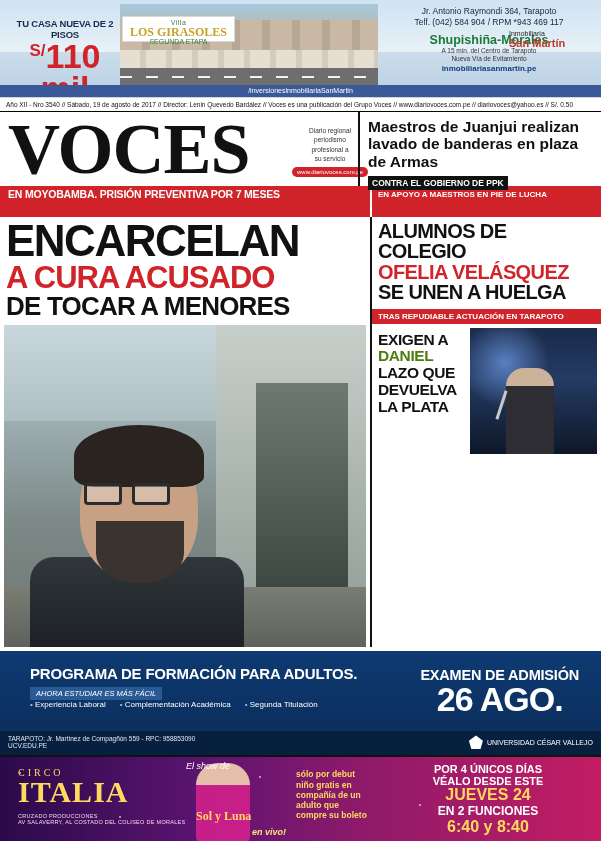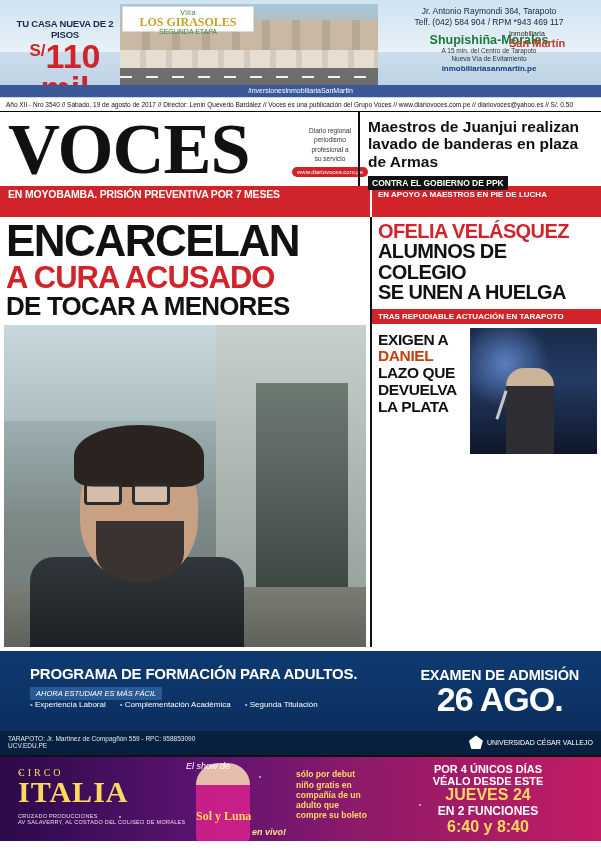--- a/index.html
+++ b/index.html
@@ -39,21 +39,21 @@
   }
   .top-ad .house-photo .road {
     position:absolute; left:0; bottom:0; width:100%; height:18px;
     background:#6e6e6e;
   }
   .top-ad .house-photo .road:after{
     content:""; position:absolute; left:0; top:8px; width:100%; height:2px;
     background: repeating-linear-gradient(90deg,#f2f2f2 0 12px, transparent 12px 26px);
   }
   .villa-logo {
-    position:absolute; left:122px; top:6px; width:132px; height:26px;
+    position:absolute; left:122px; top:16px; width:113px; height:26px;
     background:#ffffff; border:1px solid #d9d9d9; text-align:center;
     line-height:1.0; padding-top:2px;
   }
   .villa-logo .l1 { font-size:7px; color:#3f7a3a; letter-spacing:.5px; }
   .villa-logo .l2 { font-size:12px; font-weight:bold; color:#c8a02a; font-family:"Liberation Serif", serif;}
   .villa-logo .l3 { font-size:7px; color:#3f7a3a; }
   .ad-left { position:absolute; left:6px; top:18px; width:118px; text-align:center; }
   .ad-left .t1 { font-size:9.5px; font-weight:bold; color:#1b2a4a; letter-spacing:-.2px;}
   .ad-left .price { font-size:34px; font-weight:bold; color:#d1242a; line-height:.95; font-family:"Liberation Sans", sans-serif;}
   .ad-left .price small{ font-size:17px; vertical-align:super;}
@@ -207,21 +207,21 @@
   .rc-kicker {
     background:#d1242a; color:#fff; font-size:8px; font-weight:bold;
     line-height:15px; padding-left:6px; margin-top:4px;
   }
   .rc-split { display:flex; height:134px; }
   .rc-split .txt { width:98px; padding:8px 4px 0 6px; }
   .rc-split .txt .l {
     font-size:15.5px; font-weight:bold; line-height:1.08; color:#111;
     letter-spacing:-.4px;
   }
-  .rc-split .txt .l.red { color:#c2410c; }
+  .rc-split .txt .l.red { color:#4d7c0f; }
   .rc-split .ph {
     flex:1; margin:4px 4px 4px 0; position:relative; overflow:hidden;
     background:linear-gradient(180deg,#1a2b4a 0%, #243b63 40%, #0e1728 100%);
   }
   .rc-split .ph .spot {
     position:absolute; left:-10px; top:-10px; width:90px; height:90px;
     background:radial-gradient(circle,#5a7fc0 0%, rgba(30,50,90,0) 70%);
   }
   .rc-split .ph .singer {
     position:absolute; left:36px; bottom:0; width:48px; height:86px;
@@ -402,22 +402,22 @@
         <div class="mp-head"></div>
         <div class="mp-hair"></div>
         <div class="mp-beard"></div>
         <div class="mp-glass-l"></div>
         <div class="mp-glass-r"></div>
       </div>
     </div>
 
     <div class="col-right">
       <div class="rc-head">
+        <div class="l">ALUMNOS DE COLEGIO</div>
         <div class="l red">OFELIA VELÁSQUEZ</div>
-        <div class="l">ALUMNOS DE COLEGIO</div>
         <div class="l">SE UNEN A HUELGA</div>
       </div>
 
       <div class="rc-kicker">TRAS REPUDIABLE ACTUACIÓN EN TARAPOTO</div>
 
       <div class="rc-split">
         <div class="txt">
           <div class="l">EXIGEN A</div>
           <div class="l red">DANIEL</div>
           <div class="l"><span class="red">LAZO</span><span> QUE</span></div>

